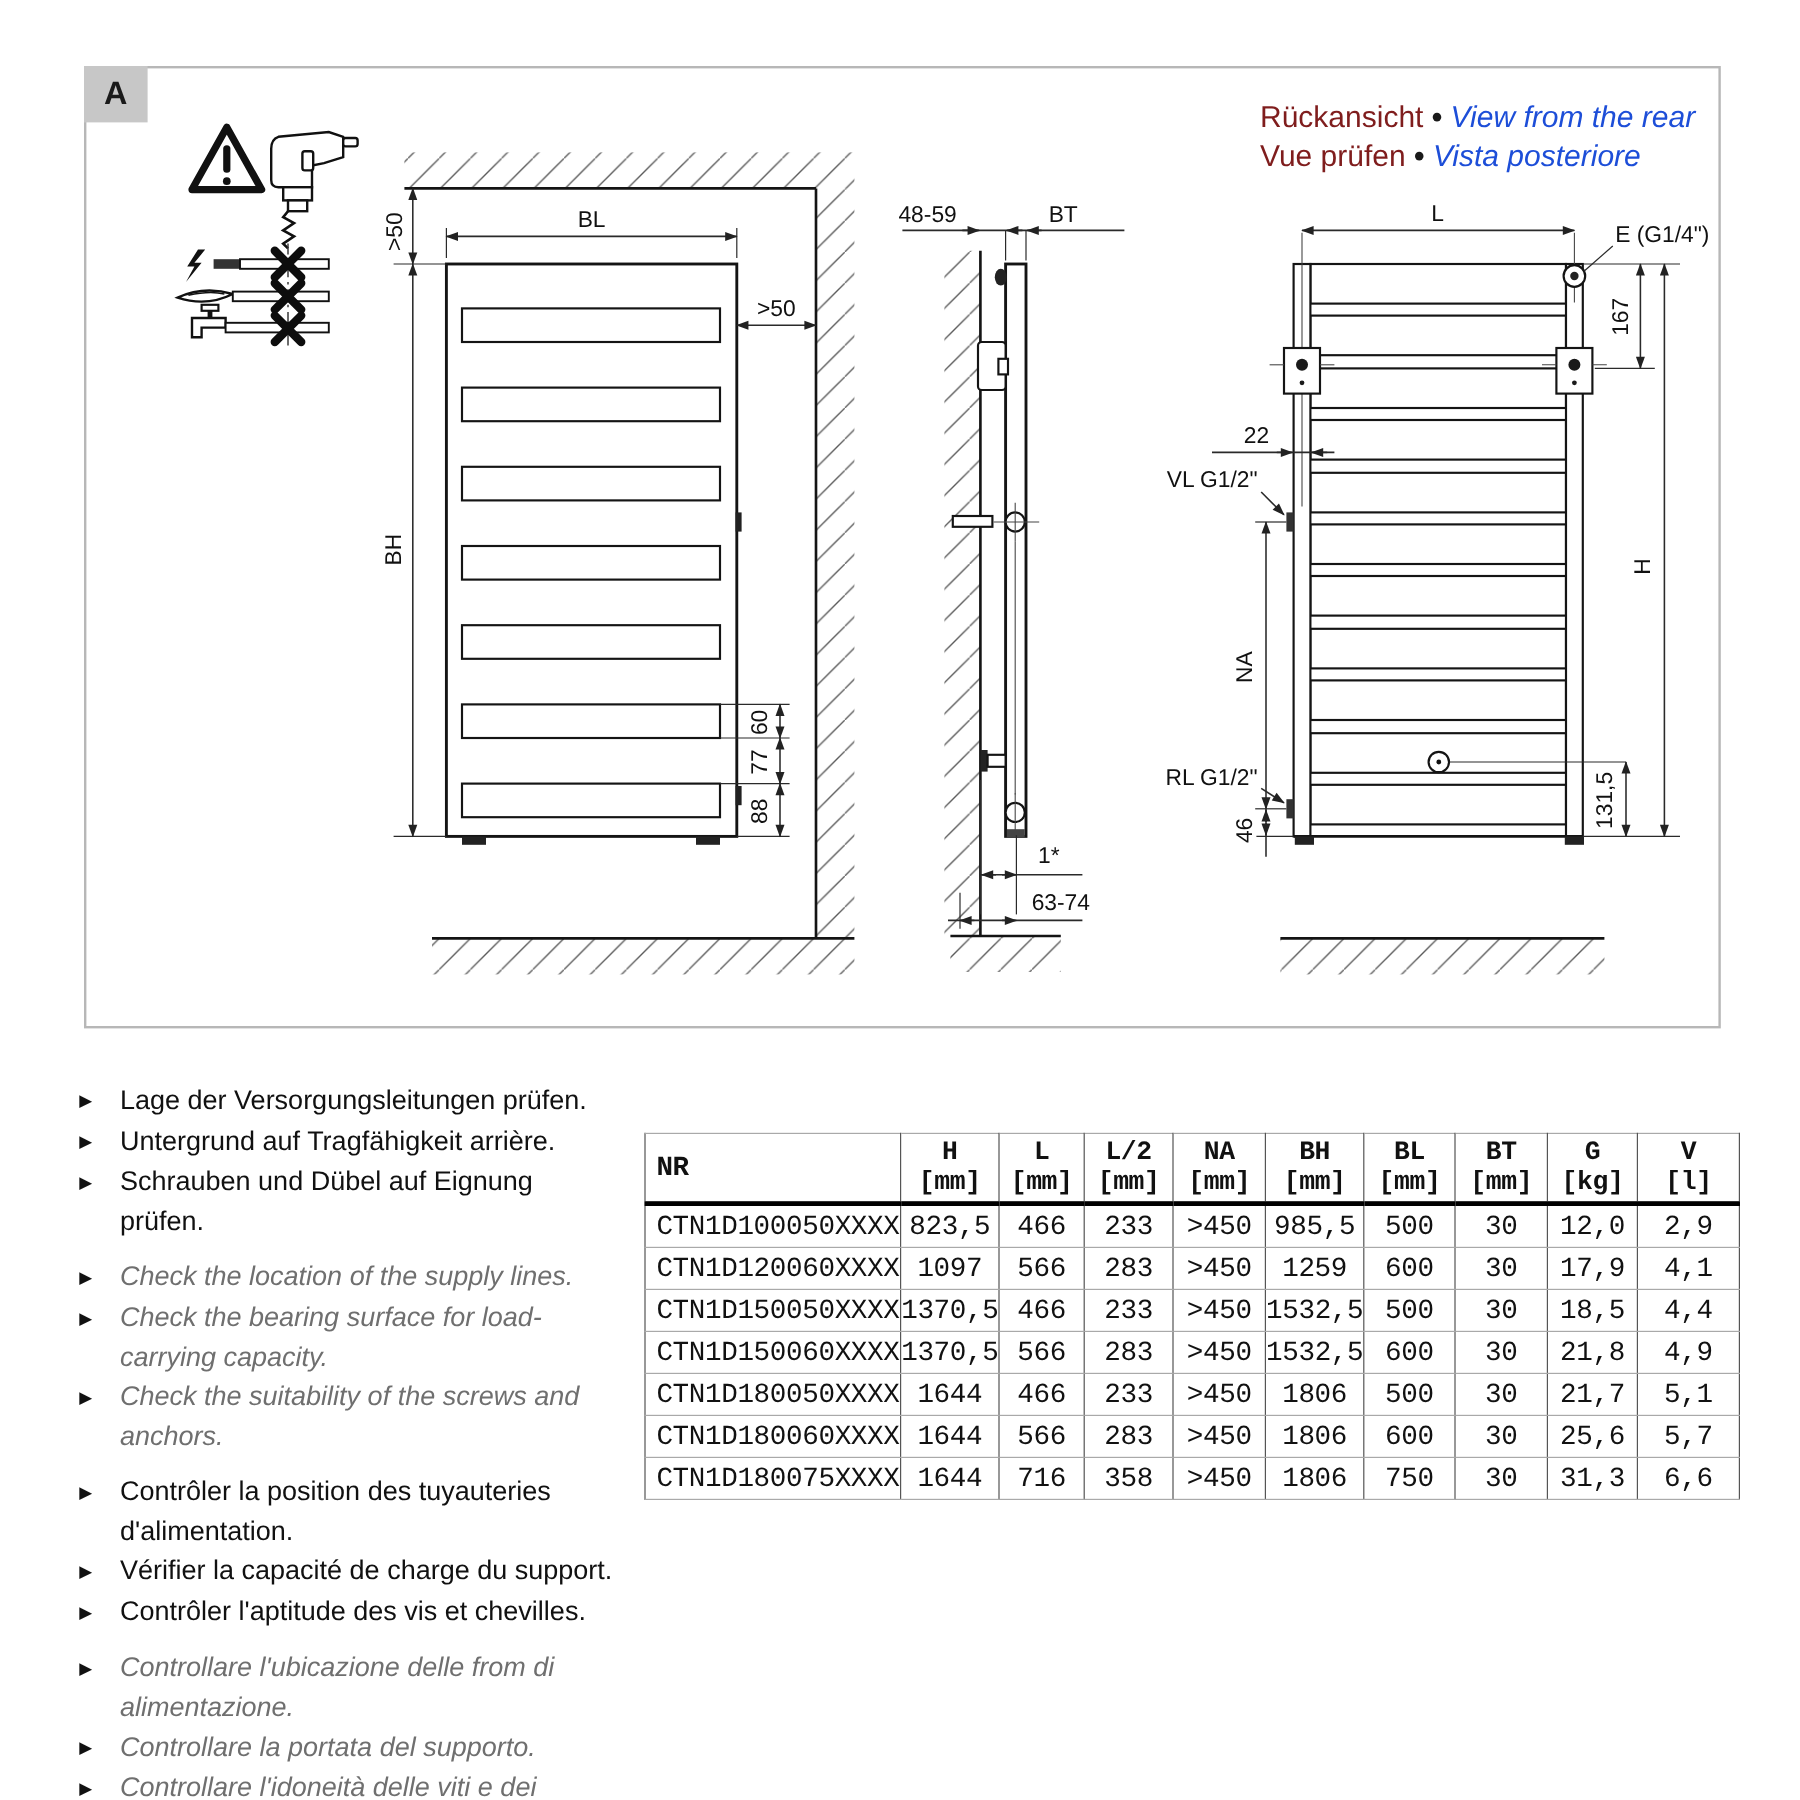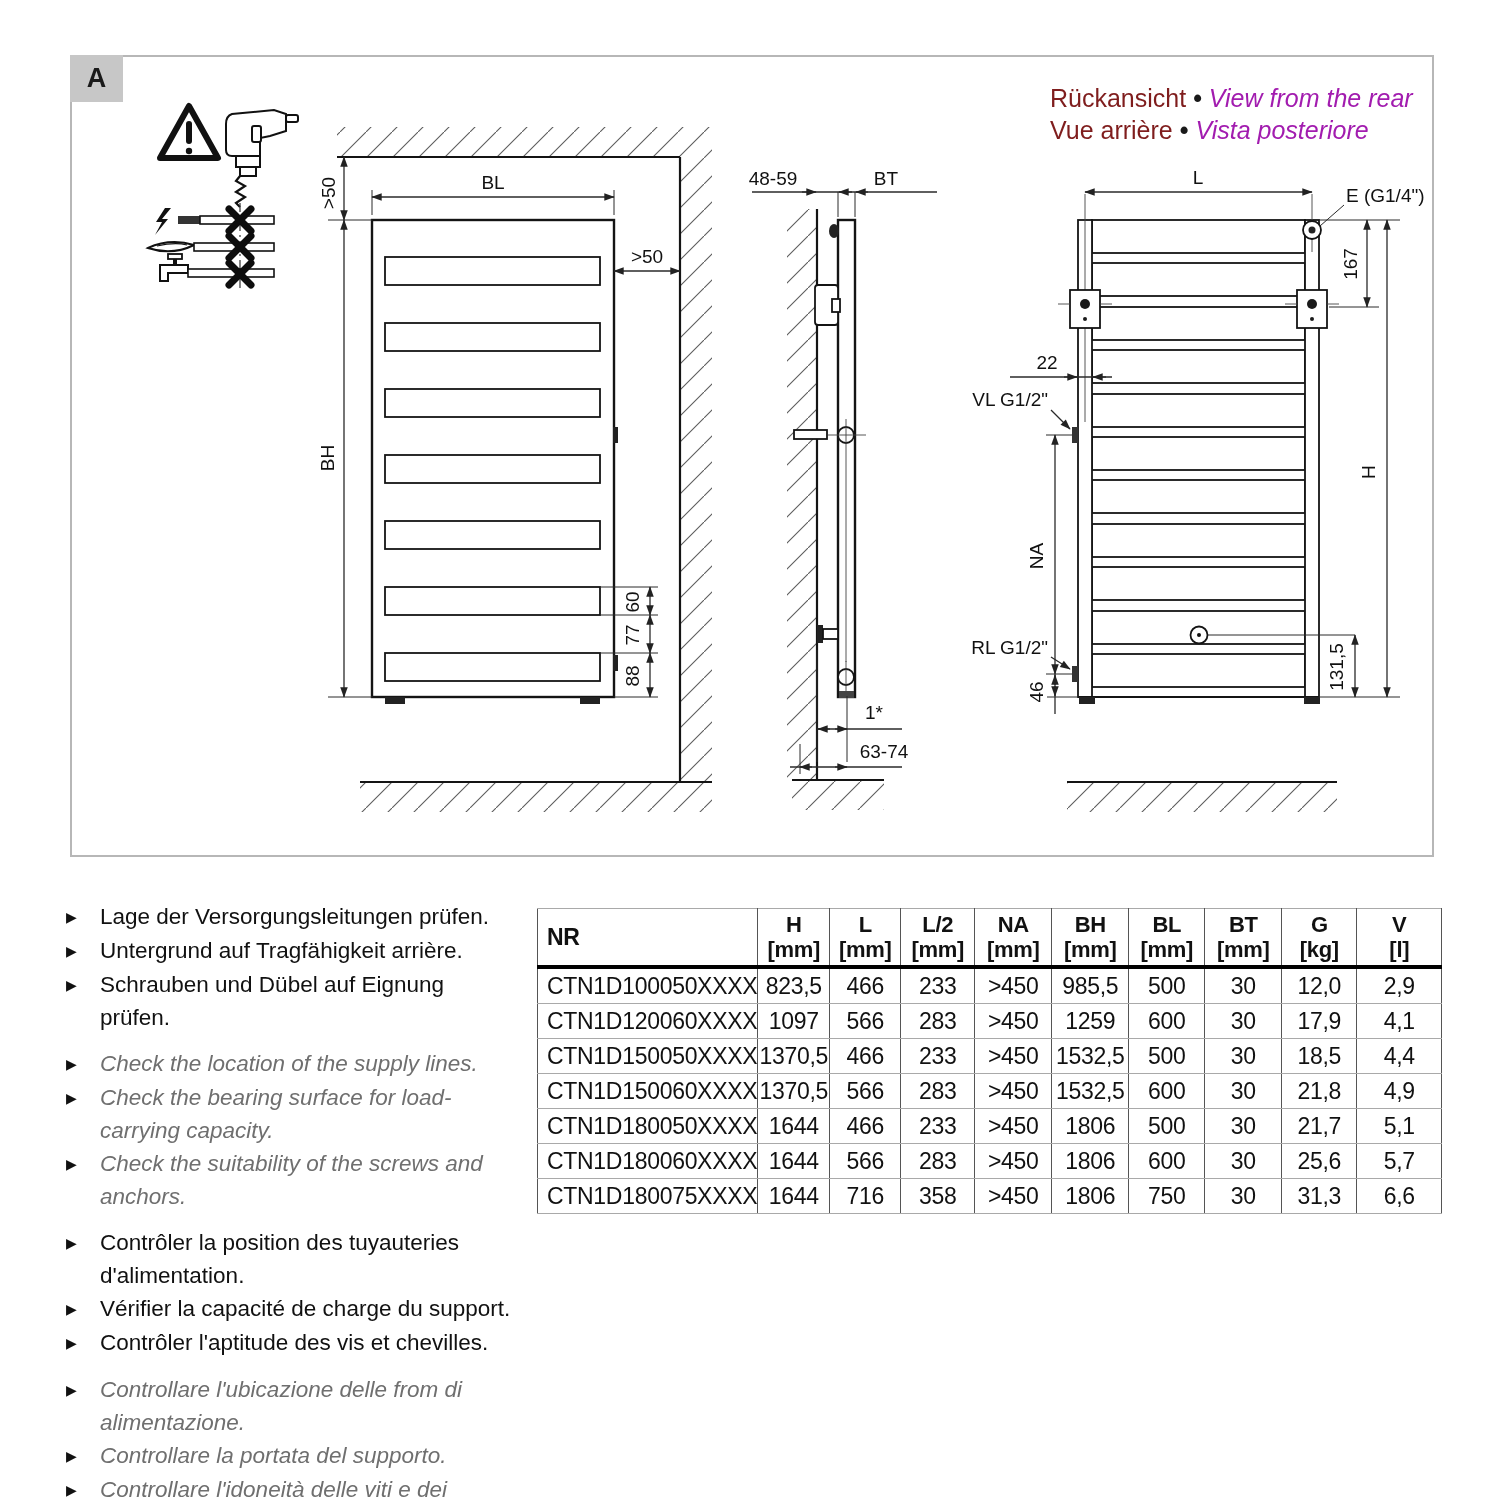--- a/index.html
+++ b/index.html
@@ -9,42 +9,42 @@
   
   .panel{position:absolute;left:70px;top:55px;width:1360px;height:798px;border:2px solid #b7b7b7;background:#fff;}
   .panel-badge{position:absolute;left:-2px;top:-2px;width:53px;height:47px;background:#c7c7c7;
     display:flex;align-items:center;justify-content:center;font-size:27px;font-weight:bold;color:#1a1a1a;}
   .panel svg{position:absolute;left:0;top:0;}
 
   
   .rv-head{position:absolute;left:978px;top:25px;font-size:25px;line-height:32px;white-space:nowrap;}
   .rv-main{font-weight:normal;color:#7f1d1d;}
   .rv-sep{color:#1a1a1a;font-weight:bold;}
-  .rv-alt{font-style:italic;color:#a21caf;}
+  .rv-alt{font-style:italic;color:#1d4ed8;}
 
   
   .obj{stroke:#141414;stroke-width:2.4;fill:#fff;}
   .obj2{stroke:#141414;stroke-width:1.8;fill:#fff;}
   .solid{fill:#222;stroke:none;}
   .ln{stroke:#141414;stroke-width:2.2;fill:none;}
   .dim{stroke:#2a2a2a;stroke-width:1.3;fill:none;}
   .ext{stroke:#2a2a2a;stroke-width:1;fill:none;}
   .thin{stroke:#444;stroke-width:.9;fill:none;}
   .dt{font-family:"Liberation Sans",sans-serif;font-size:19px;fill:#111;}
 
   
   .instructions{position:absolute;left:66px;top:900px;width:452px;}
   .ins-group{margin:0 0 13px 0;}
   .ins-item{display:flex;font-size:22.5px;line-height:33px;}
   .ins-bullet{flex:0 0 34px;font-size:14px;color:#111;padding-top:1px;}
   .ins-text{flex:1;}
   .ins-group.italic .ins-text{font-style:italic;color:#6f6f6f;}
 
   
-  .spec{position:absolute;left:537px;top:908px;}
+  .spec{position:absolute;left:537px;top:944px;font-family:Liberation Mono, monospace;}
   table{border-collapse:collapse;table-layout:fixed;background:#fff;}
   th,td{border-left:1px solid #555;border-right:1px solid #555;
     border-top:1px solid #a9a9a9;border-bottom:1px solid #a9a9a9;
     font-size:23px;letter-spacing:-.3px;padding:0;}
   thead th{border-bottom:4px solid #000;height:56px;font-weight:bold;vertical-align:middle;}
   th.c-nr,td.c-nr{text-align:left;padding-left:9px;}
   th.num,td.num{text-align:center;}
   tbody td{height:34px;}
   .hu{display:block;font-size:22px;line-height:25px;}
 </style>
@@ -284,21 +284,21 @@
     </g>
   </svg>
 
   <div class="rv-head">
     <div>
       <span class="rv-main">Rückansicht</span>
       <span class="rv-sep">•</span>
       <span class="rv-alt">View from the rear</span>
     </div>
     <div>
-      <span class="rv-main">Vue arrière</span>
+      <span class="rv-main">Vue prüfen</span>
       <span class="rv-sep">•</span>
       <span class="rv-alt">Vista posteriore</span>
     </div>
   </div>
 </div>
 
 <div class="instructions" id="instructions">
       <div class="ins-group">
         <div class="ins-item">
           <span class="ins-bullet">▶</span>

